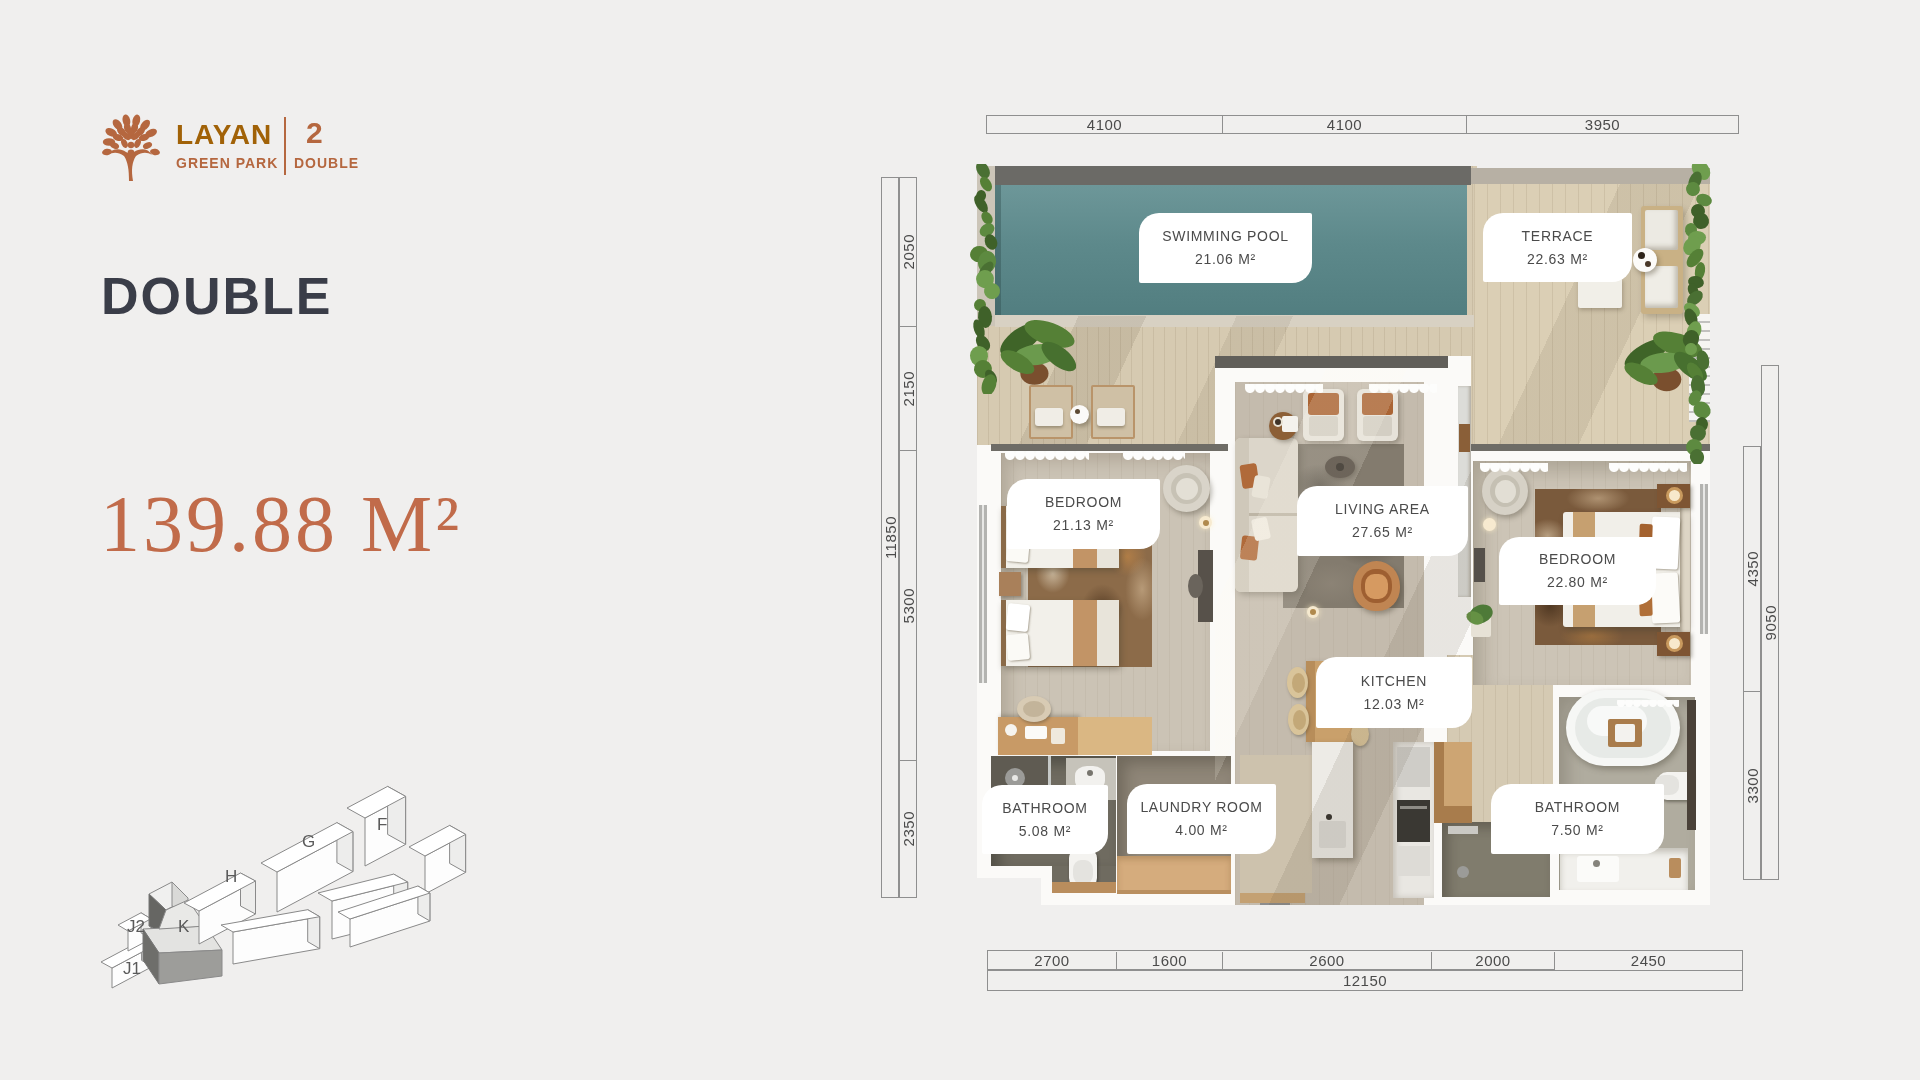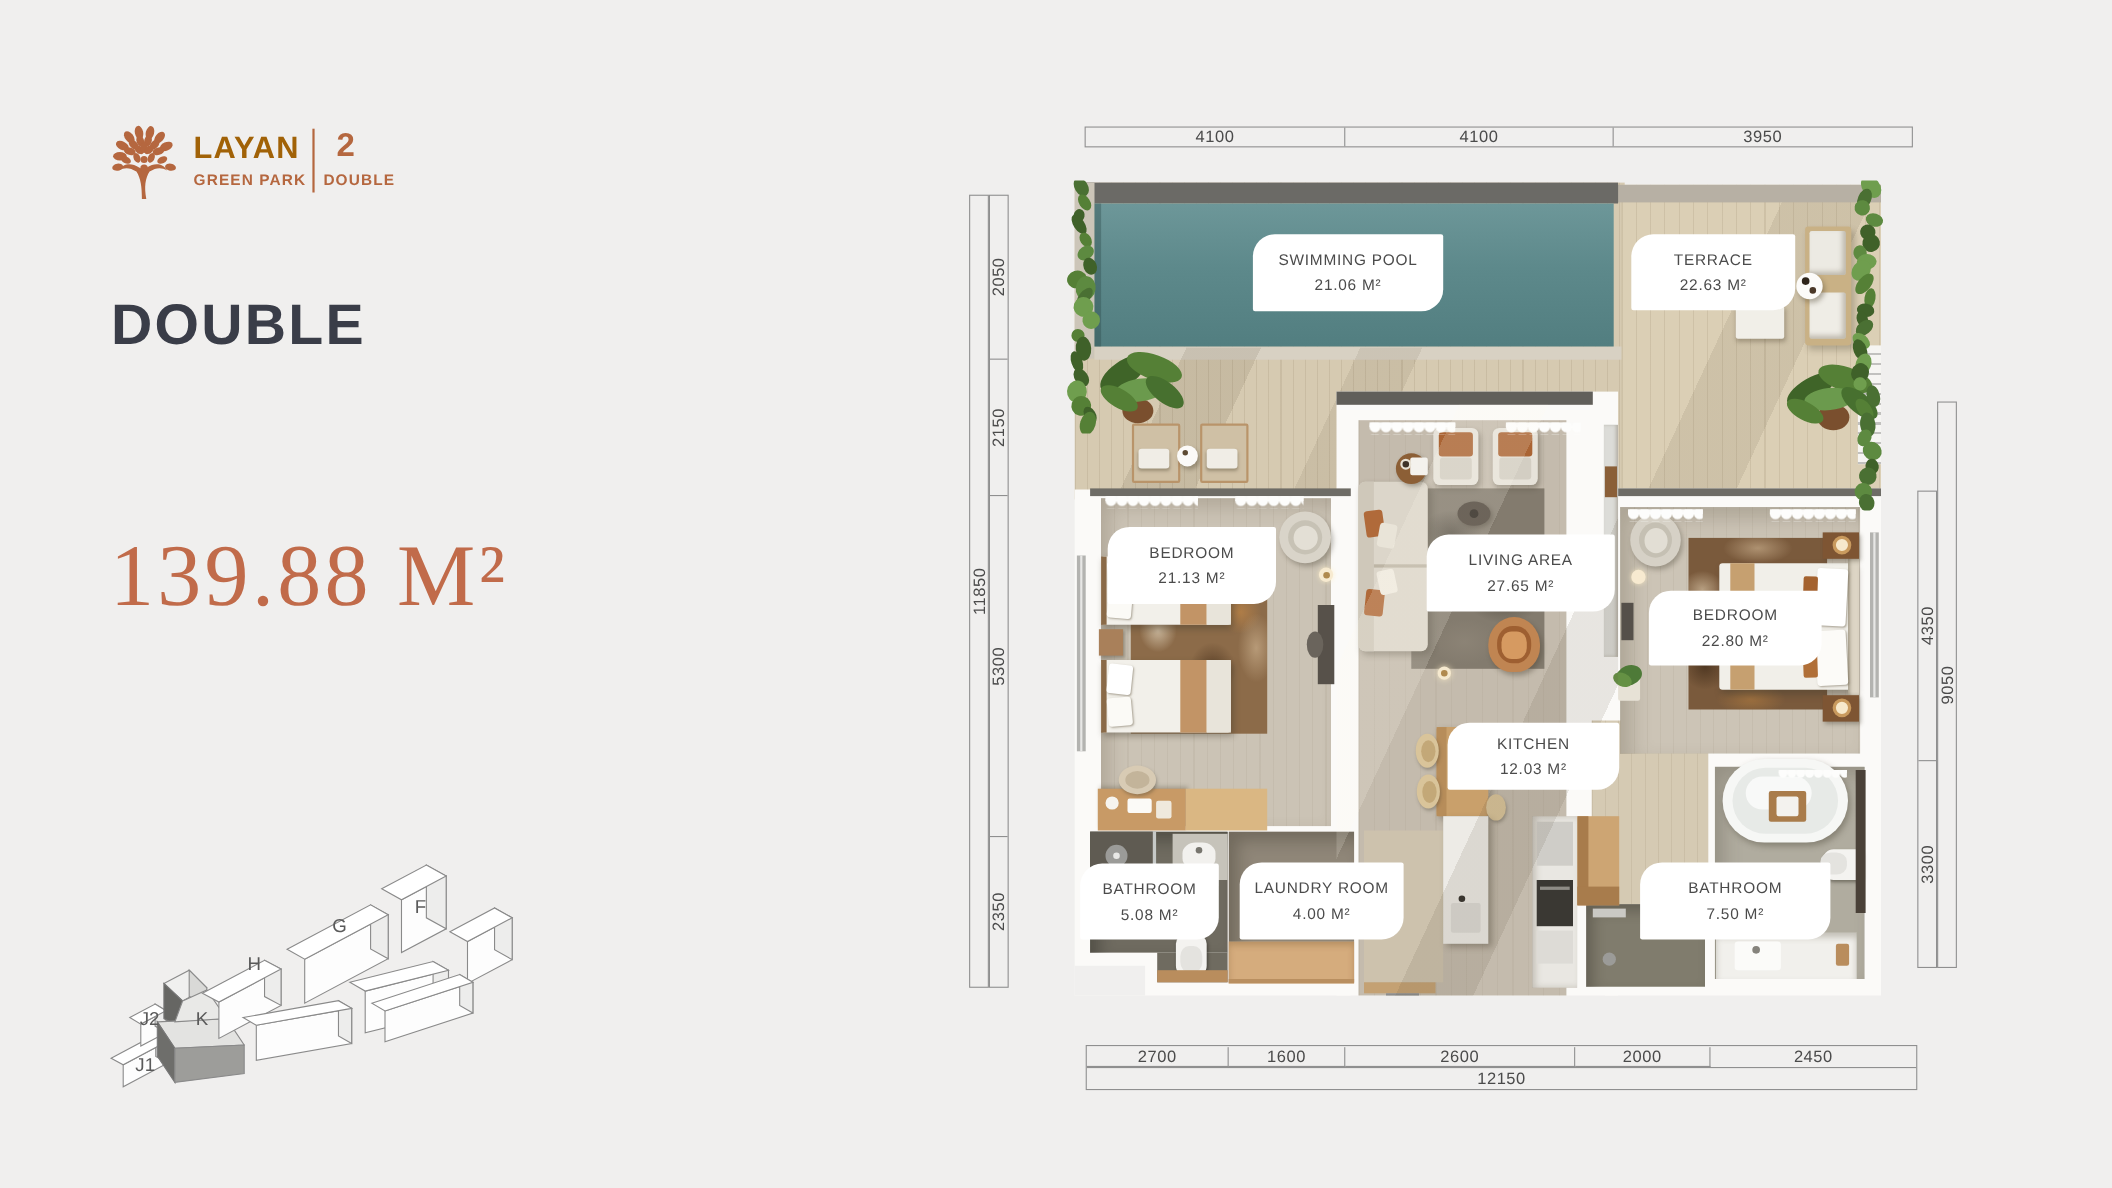--- a/index.html
+++ b/index.html
@@ -497,21 +497,21 @@
   <div class="card" style="left:162px;top:47px;width:173px;height:70px;">SWIMMING POOL<br>21.06 M²</div>
 
   <div class="card" style="left:506px;top:47px;width:149px;height:69px;">TERRACE<br>22.63 M²</div>
 
   <div class="card" style="left:30px;top:313px;width:153px;height:70px;">BEDROOM<br>21.13 M²</div>
 
   <div class="card" style="left:320px;top:320px;width:171px;height:70px;">LIVING AREA<br>27.65 M²</div>
 
   <div class="card" style="left:522px;top:371px;width:157px;height:68px;">BEDROOM<br>22.80 M²</div>
 
-  <div class="card" style="left:339px;top:491px;width:156px;height:61px;">KITCHEN<br>12.03 M²</div>
+  <div class="card" style="left:339px;top:491px;width:156px;height:71px;">KITCHEN<br>12.03 M²</div>
 
   <div class="card" style="left:5px;top:619px;width:126px;height:69px;">BATHROOM<br>5.08 M²</div>
 
   <div class="card" style="left:150px;top:618px;width:149px;height:70px;">LAUNDRY ROOM<br>4.00 M²</div>
 
   <div class="card" style="left:514px;top:618px;width:173px;height:70px;">BATHROOM<br>7.50 M²</div>
 
 </div>
 
 <div class="rail railh" style="left:986px;top:115px;width:753px;height:19px;">

